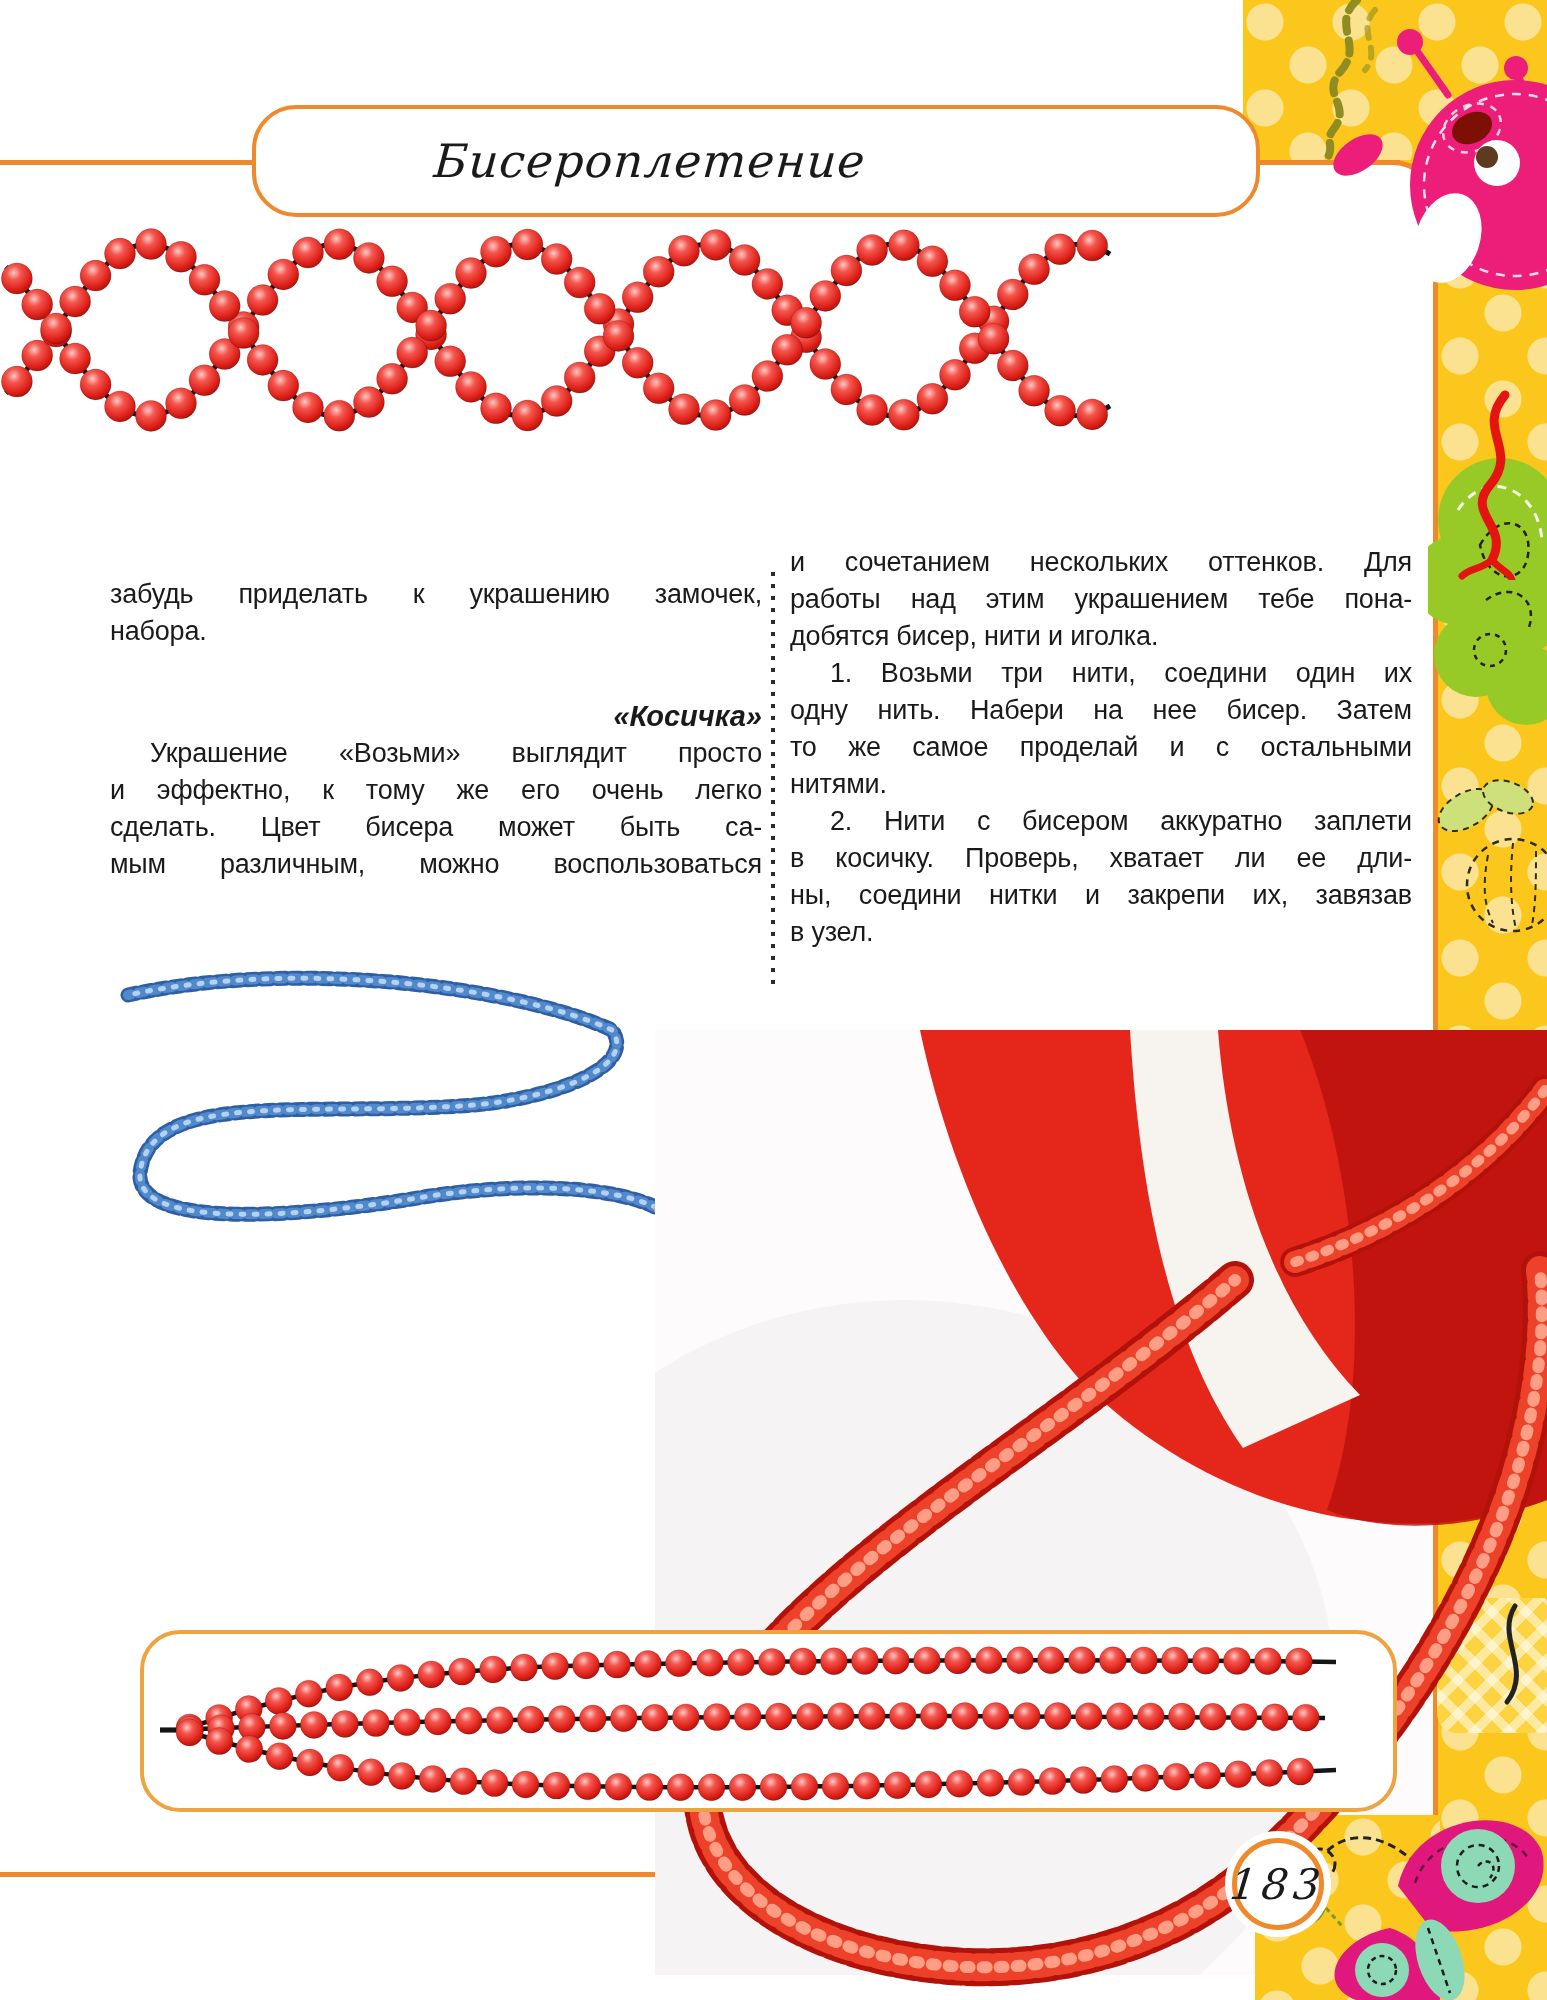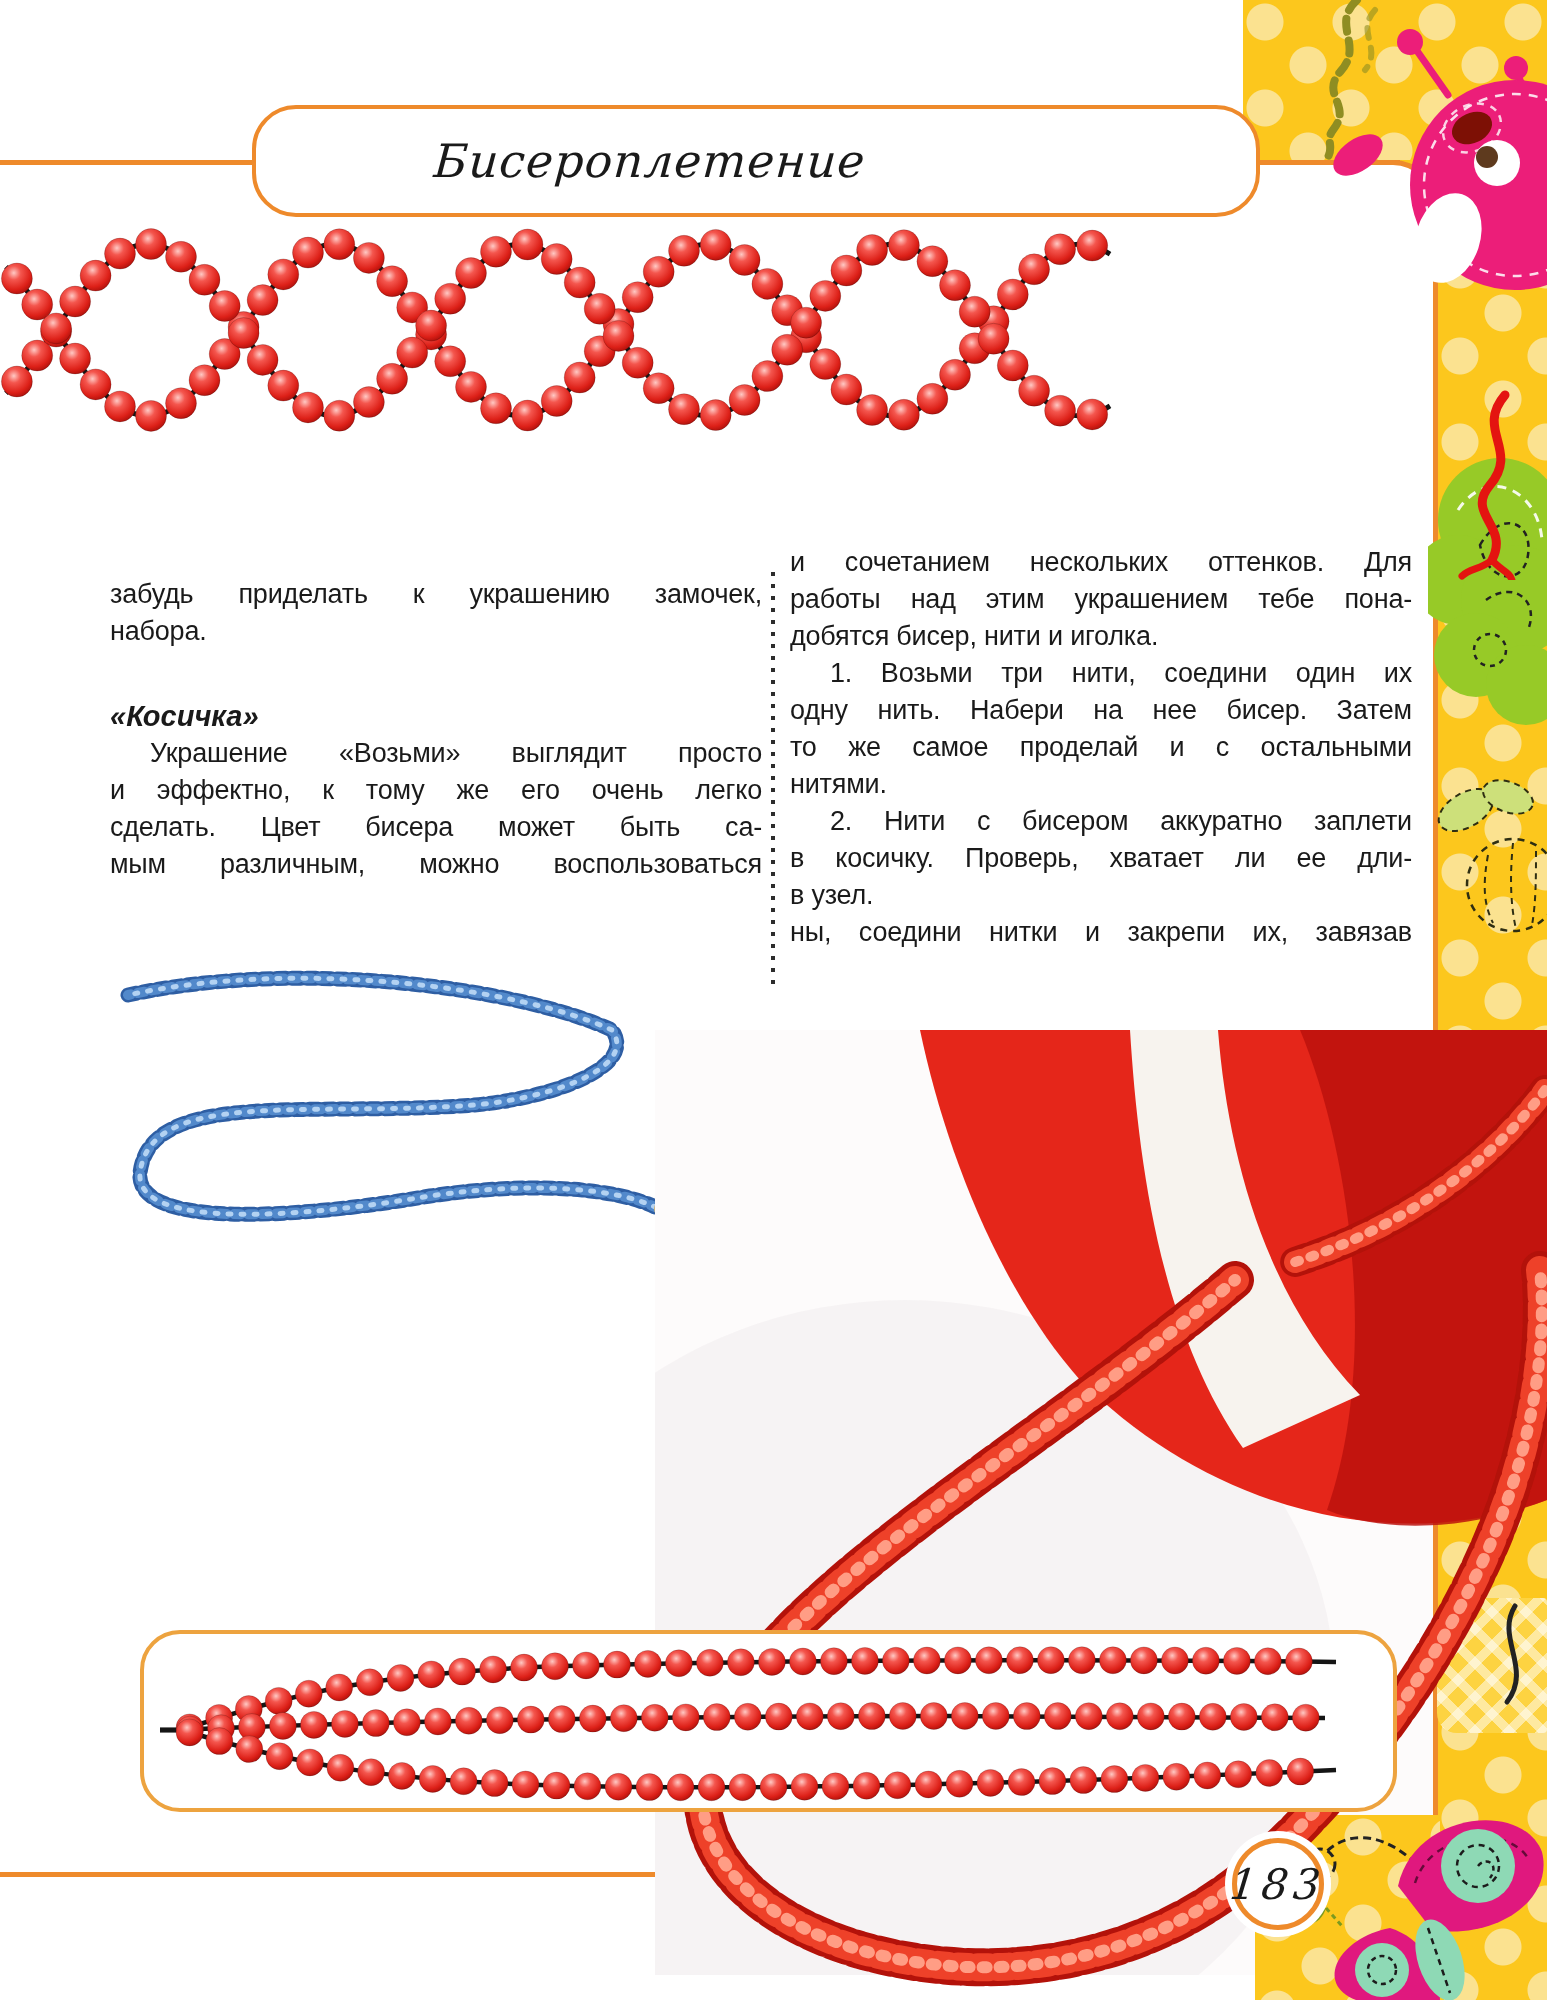--- a/index.html
+++ b/index.html
@@ -27,21 +27,21 @@
   #banner-title{font-size:46px;padding-left:178px;letter-spacing:1px;transform:skewX(-4deg);}
   
   .col{z-index:5;}
   #left-col{left:110px;top:576px;width:652px;}
   #right-col{left:790px;top:544px;width:622px;}
   .line{height:37px;line-height:37px;font-size:27px;text-align:justify;text-align-last:justify;
         white-space:nowrap;letter-spacing:-0.2px;}
   .line.plain{text-align-last:left;}
   .line.indent{text-indent:40px;}
   .col-heading{height:37px;line-height:37px;font-size:29px;font-weight:bold;font-style:italic;
-               text-align:left;margin-top:48px;}
+               text-align:right;margin-top:48px;}
   #divider{left:771px;top:572px;width:4px;height:415px;z-index:5;
            background-image:repeating-linear-gradient(180deg,#2c2c2c 0 4px,rgba(0,0,0,0) 4px 12px);}
   
   #wave-svg{left:0;top:225px;z-index:6;}
   #blue-photo{left:70px;top:930px;z-index:6;}
   #photo{left:655px;top:1030px;z-index:10;}
   #braid-svg{left:0;top:0;z-index:14;pointer-events:none;}
   #bulge{left:1255px;top:1815px;width:185px;height:185px;border-top-left-radius:70px;z-index:11;}
   #bottom-rule{left:0;top:1872px;width:1433px;height:5px;background:#ee8a2b;z-index:4;}
   #strand-box{left:140px;top:1630px;width:1257px;height:182px;background:#fff;
@@ -202,22 +202,22 @@
   <div id="right-col" class="abs col">
       <div class="line">и сочетанием нескольких оттенков. Для</div>
       <div class="line">работы над этим украшением тебе пона-</div>
       <div class="line plain">добятся бисер, нити и иголка.</div>
       <div class="line indent">1. Возьми три нити, соедини один их</div>
       <div class="line">одну нить. Набери на нее бисер. Затем</div>
       <div class="line">то же самое проделай и с остальными</div>
       <div class="line plain">нитями.</div>
       <div class="line indent">2. Нити с бисером аккуратно заплети</div>
       <div class="line">в косичку. Проверь, хватает ли ее дли-</div>
+      <div class="line">ны, соедини нитки и закрепи их, завязав</div>
       <div class="line plain">в узел.</div>
-      <div class="line">ны, соедини нитки и закрепи их, завязав</div>
     </div>
 
   <svg id="blue-photo" class="abs" width="620" height="330" viewBox="0 0 620 330">
     <path d="M58,65 C230,28 450,58 542,100 C570,140 470,172 390,176 C230,186 80,160 70,243 C65,300 230,288 360,266 C470,250 550,260 585,277" fill="none" stroke="#2e5ea3" stroke-width="15" stroke-dasharray="9 6" stroke-linecap="round"></path>
     <path d="M58,65 C230,28 450,58 542,100 C570,140 470,172 390,176 C230,186 80,160 70,243 C65,300 230,288 360,266 C470,250 550,260 585,277" fill="none" stroke="#5289cb" stroke-width="10" stroke-dasharray="7 7" stroke-dashoffset="4" stroke-linecap="round"></path>
     <path d="M58,65 C230,28 450,58 542,100 C570,140 470,172 390,176 C230,186 80,160 70,243 C65,300 230,288 360,266 C470,250 550,260 585,277" fill="none" stroke="#b3d2f2" stroke-width="5" stroke-dasharray="3 10" stroke-dashoffset="6" stroke-linecap="round"></path>
     <circle cx="592" cy="279" r="8" fill="#cbb37a"></circle>
   </svg>
 
   <svg id="photo" class="abs" width="892" height="945" viewBox="0 0 892 945">

